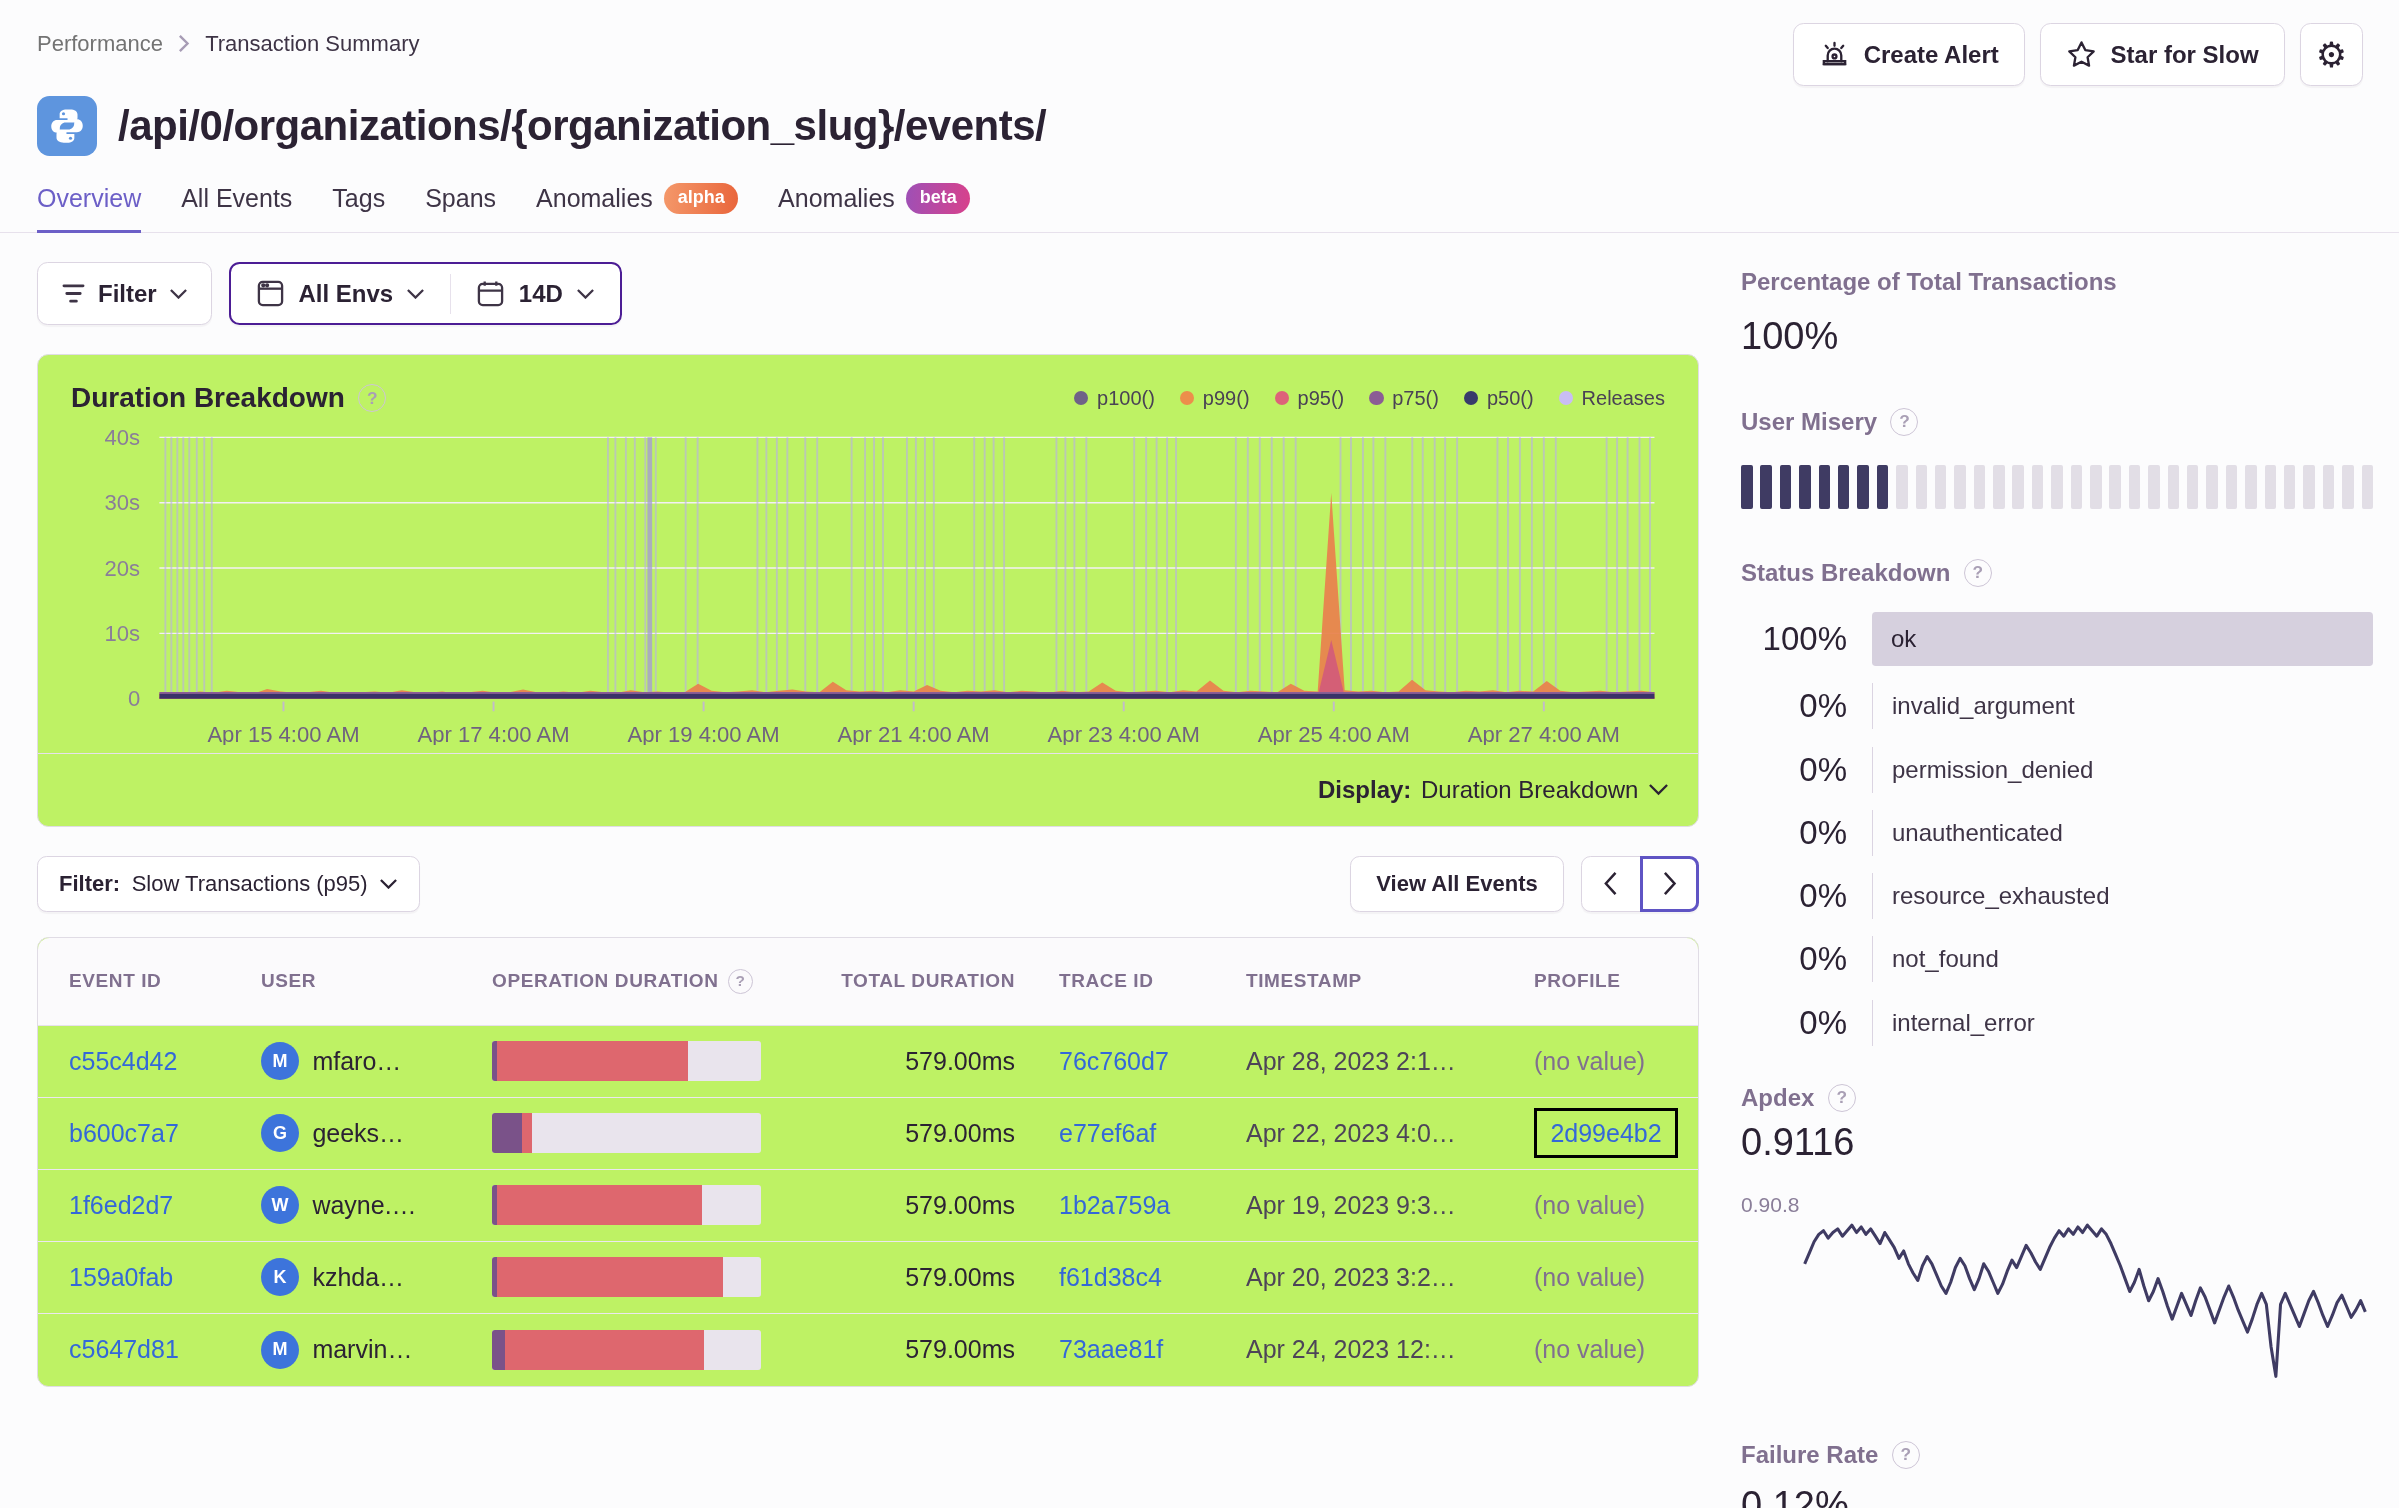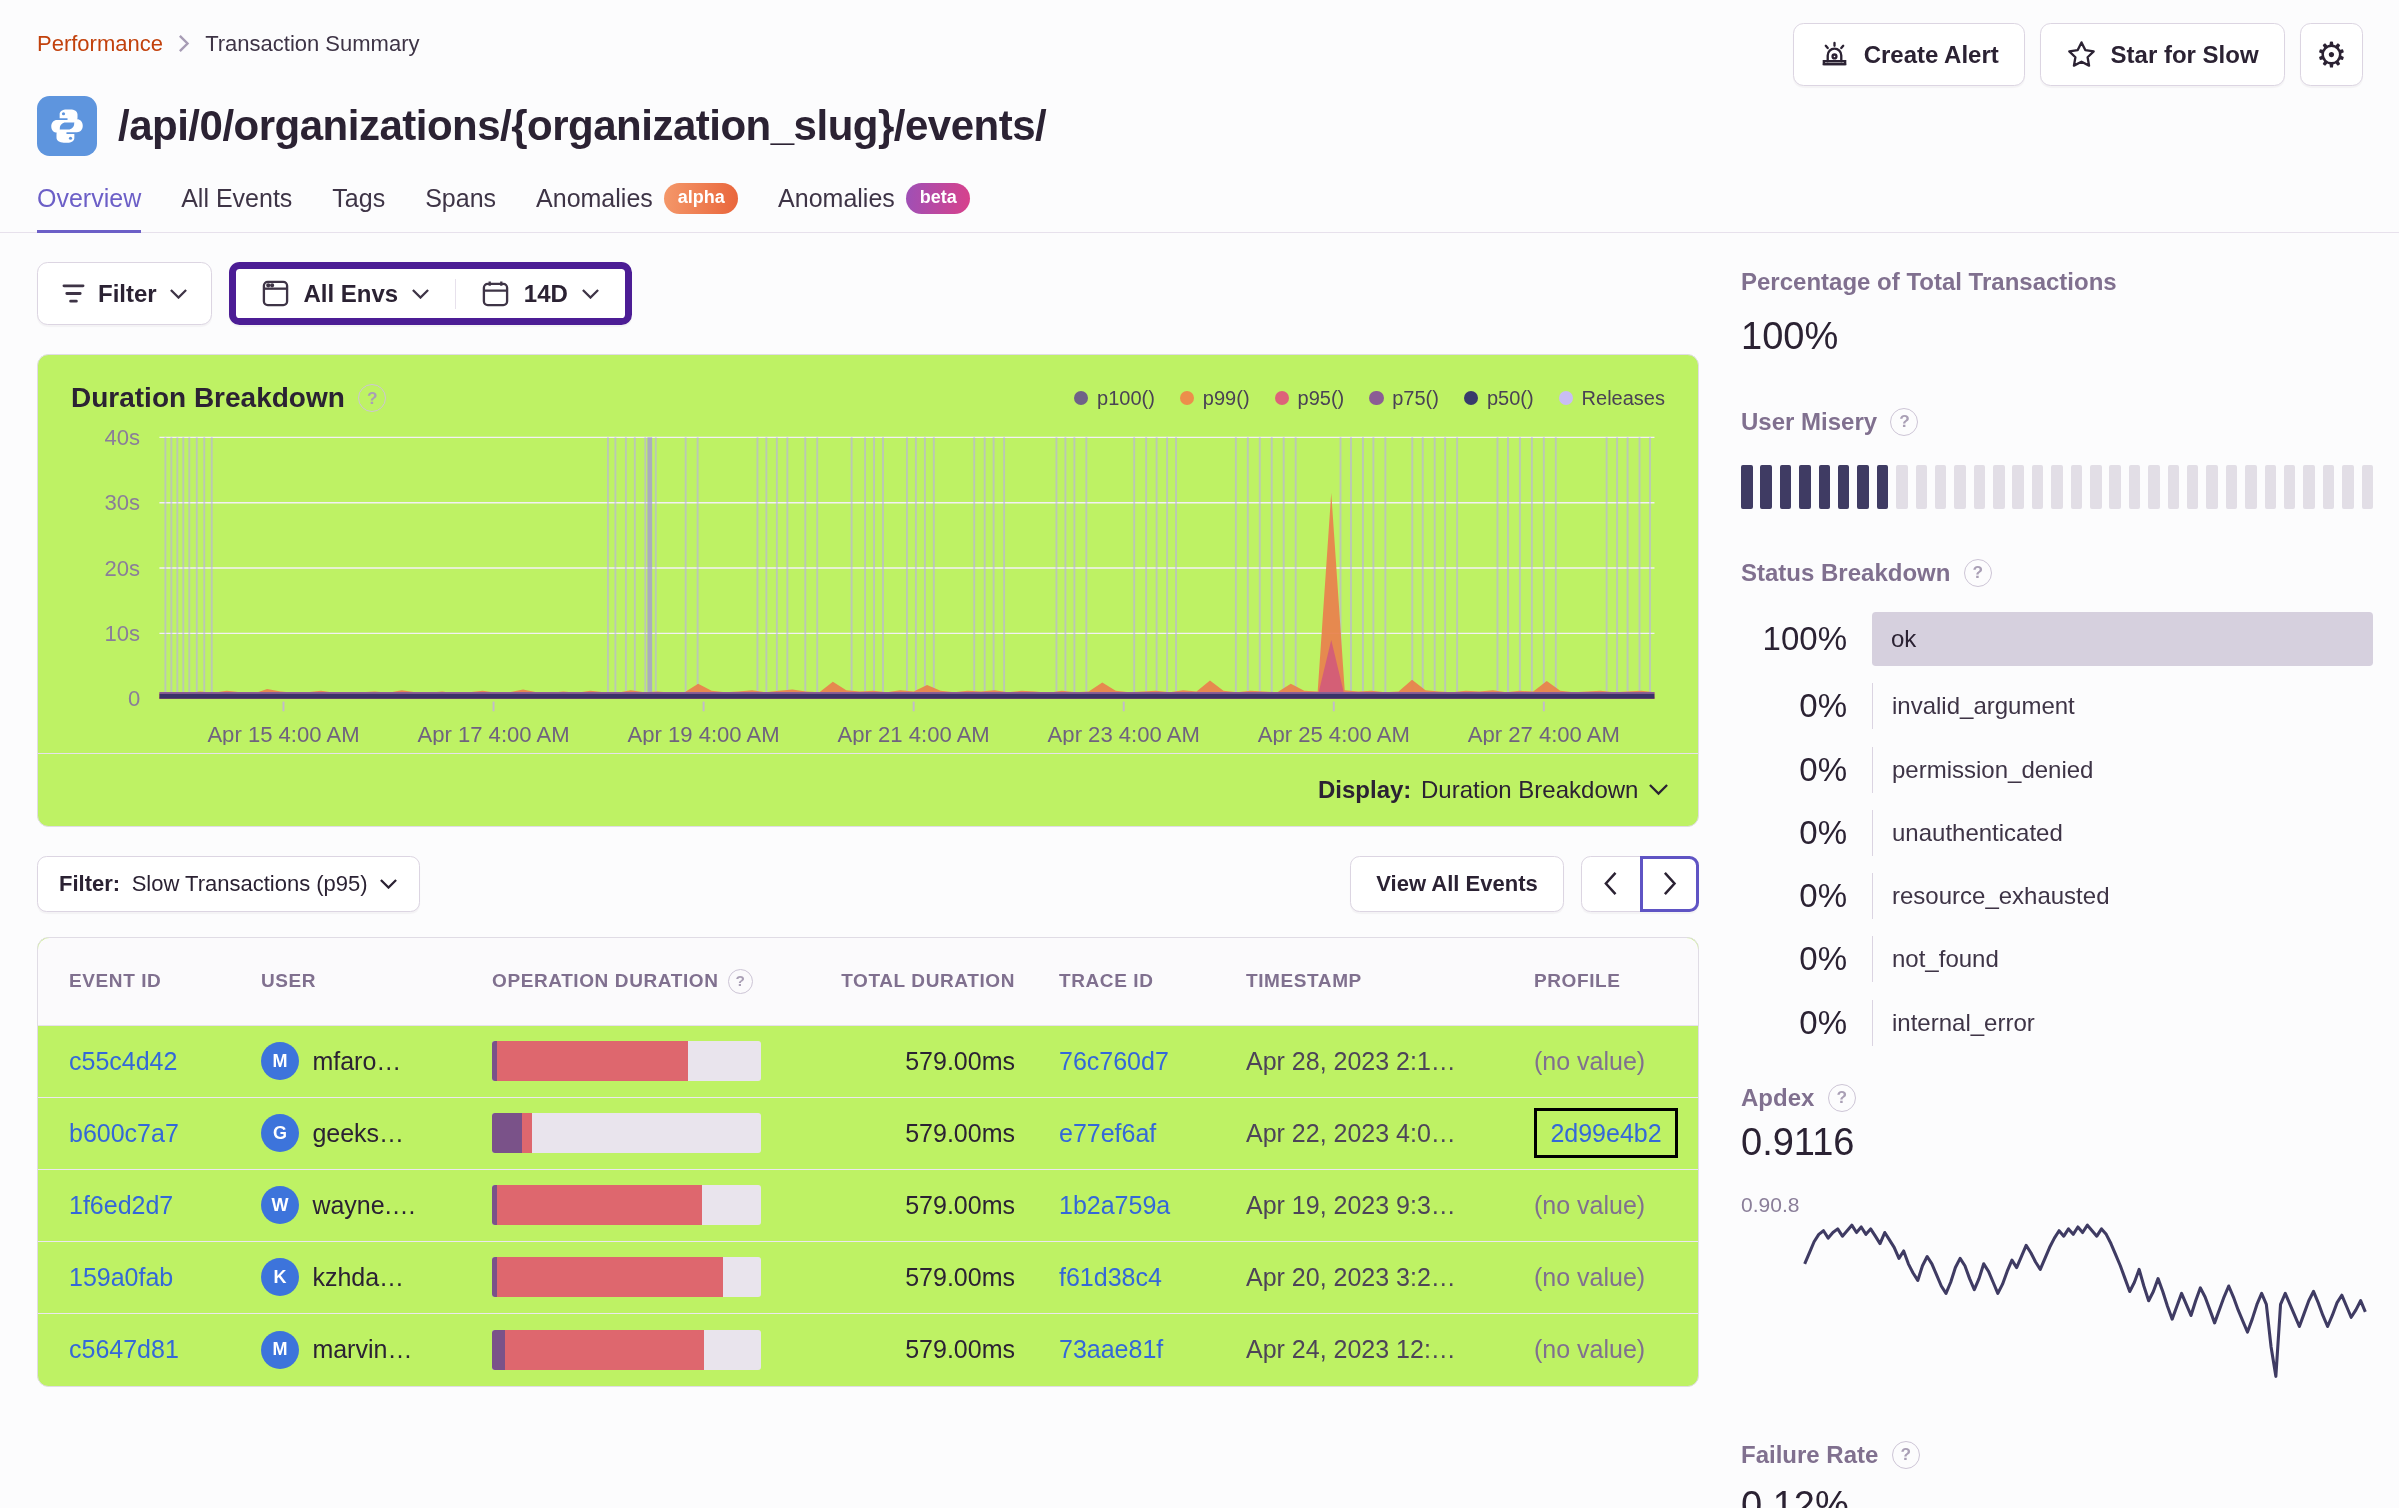--- a/index.html
+++ b/index.html
@@ -5,21 +5,21 @@
   * { margin:0; padding:0; box-sizing:border-box; }
   html,body { background:#fcfcfd; }
   .page {
     position:relative; width:2400px; height:1508px; overflow:hidden;
     background:#fcfcfd; color:#2b2233;
     font-family:"Liberation Sans", sans-serif;
   }
   
   .topbar { display:flex; justify-content:space-between; align-items:flex-start; padding:23px 37px 0 37px; }
   .breadcrumb { display:flex; align-items:center; gap:13.4px; font-size:22px; margin-top:7.7px; }
-  .crumb-parent { color:#c2410c; cursor:pointer; }
+  .crumb-parent { color:#737373; cursor:pointer; }
   .crumb-current { color:#3e3446; }
   .crumb-chev { stroke:#a79cb5; }
   .actions { display:flex; gap:15.4px; }
   .btn {
     display:flex; align-items:center; gap:13.4px; height:63px; padding:0 25px;
     background:#fff; border:1px solid #dcd5e2; border-radius:10.6px;
     font-family:inherit; font-size:24px; font-weight:700; color:#2b2233; cursor:pointer;
     box-shadow:0 1.9px 1px rgba(40,30,60,0.04);
   }
   .btn.icon-only { width:63px; padding:0; justify-content:center; }
@@ -40,21 +40,21 @@
   .left { width:1662px; flex:none; }
   .sidebar { flex:1; margin-left:42px; padding-top:5.8px; }
   
   .toolbar { display:flex; gap:17.3px; }
   .tool-btn {
     display:flex; align-items:center; gap:12px; height:63px; padding:0 23px;
     background:#fff; border:1px solid #dcd5e2; border-radius:10.6px;
     font-size:24px; font-weight:700; color:#2b2233; cursor:pointer;
     box-shadow:0 1.9px 1px rgba(40,30,60,0.04);
   }
-  .tool-group { display:flex; align-items:stretch; background:#fff; border:7px solid #4c1d95; border-radius:10.6px; box-shadow:0 1.9px 1px rgba(40,30,60,0.04); }
+  .tool-group { display:flex; align-items:stretch; background:#fff; border:2px solid #4c1d95; border-radius:10.6px; box-shadow:0 1.9px 1px rgba(40,30,60,0.04); }
   .tool-seg { display:flex; align-items:center; gap:13.4px; padding:0 25px; font-size:24px; font-weight:700; cursor:pointer; }
   .tool-sep { width:1px; background:#e7e1ec; margin:9.6px 0; }
   .search-box { flex:1; display:flex; align-items:center; gap:15.4px; height:63px; padding:0 21px; background:#fff; border:1px solid #dcd5e2; border-radius:10.6px; }
   .search-box input { flex:1; border:none; outline:none; font-family:"DejaVu Sans Mono", monospace; font-size:23px; color:#2b2233; background:transparent; }
   .search-box input::placeholder { color:#94869f; }
   
   .panel { background:#bef264; border:1px solid #e0dce5; border-radius:11.5px; }
   .chart-panel { margin-top:29px; }
   .chart-head { display:flex; align-items:center; padding:27px 33px 3.8px 33px; }
   .chart-title { font-size:28px; font-weight:700; color:#2b2233; margin-right:13.4px; }

